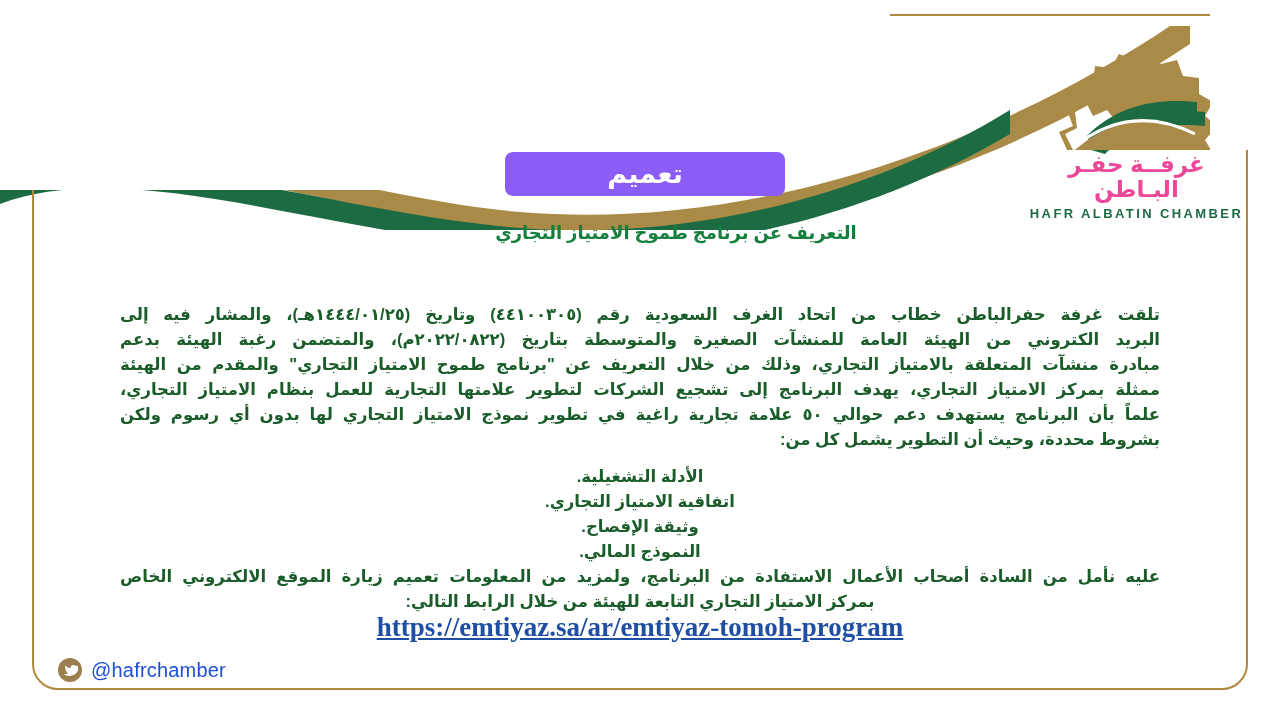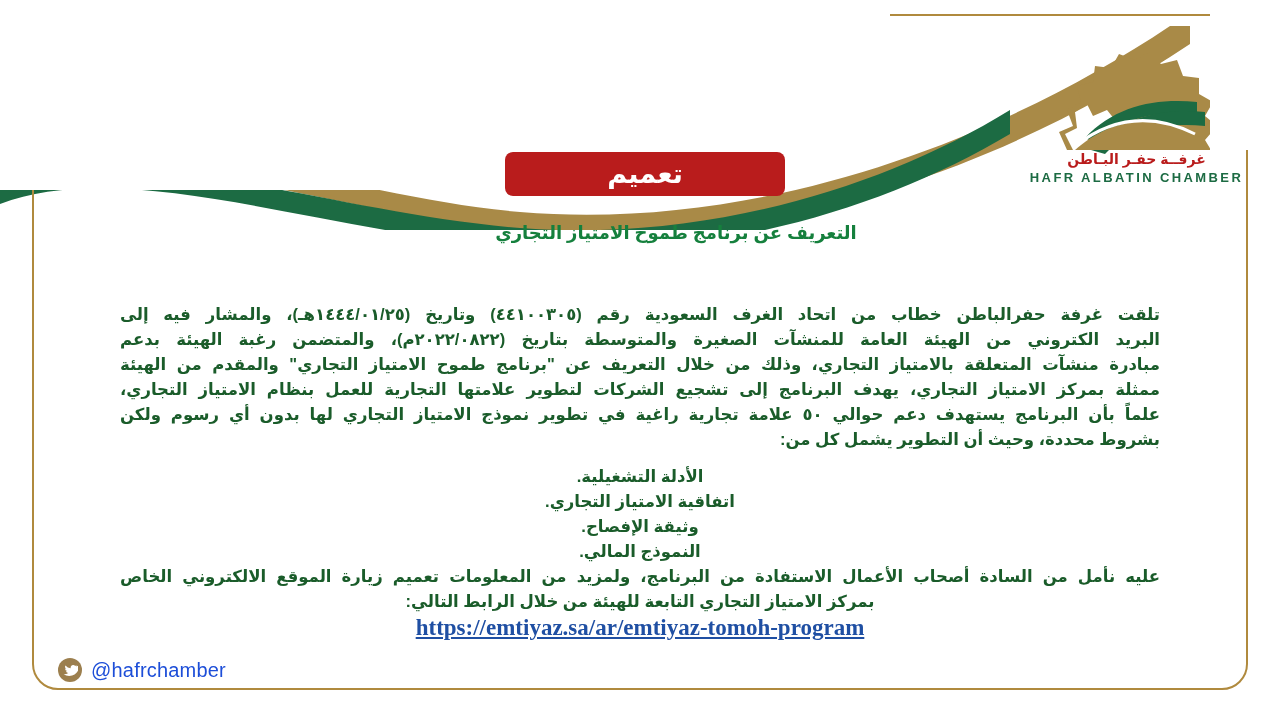--- a/index.html
+++ b/index.html
@@ -66,42 +66,42 @@
 
   
   .logo {
     position: absolute;
     right: 36px; top: 46px;
     width: 215px; height: 160px;
     text-align: center;
   }
   .logo-mark { width: 215px; height: 108px; display: block; }
   .logo-ar {
-    color: #b91c1c;
-    font-size: 14px;
+    color: #ec4899;
+    font-size: 23px;
     font-weight: bold;
     letter-spacing: 1px;
     line-height: 1.1;
     margin-top: -2px;
   }
   .logo-en {
     color: #1c6b43;
     font-size: 13px;
     font-weight: bold;
     letter-spacing: 2.4px;
     direction: ltr;
     margin-top: 3px;
   }
 
   
   .badge {
     position: absolute;
     left: 505px; top: 152px;
     width: 280px; height: 44px;
-    background: #b91c1c;
+    background: #8b5cf6;
     border-radius: 8px;
     color: #ffffff;
     font-size: 27px;
     font-weight: bold;
     display: flex;
     align-items: center;
     justify-content: center;
     letter-spacing: 1px;
   }
 
@@ -149,21 +149,21 @@
 
   .link-row {
     text-align: center;
     margin-top: 1px;
   }
   .link {
     direction: ltr;
     display: inline-block;
     color: #1f4fa3;
     font-family: "Liberation Serif", "DejaVu Serif", serif;
-    font-size: 23px;
+    font-size: 27px;
     font-weight: bold;
     text-decoration: underline;
   }
 
   
   .social {
     position: absolute;
     left: 58px; bottom: 38px;
     display: flex;
     align-items: center;

